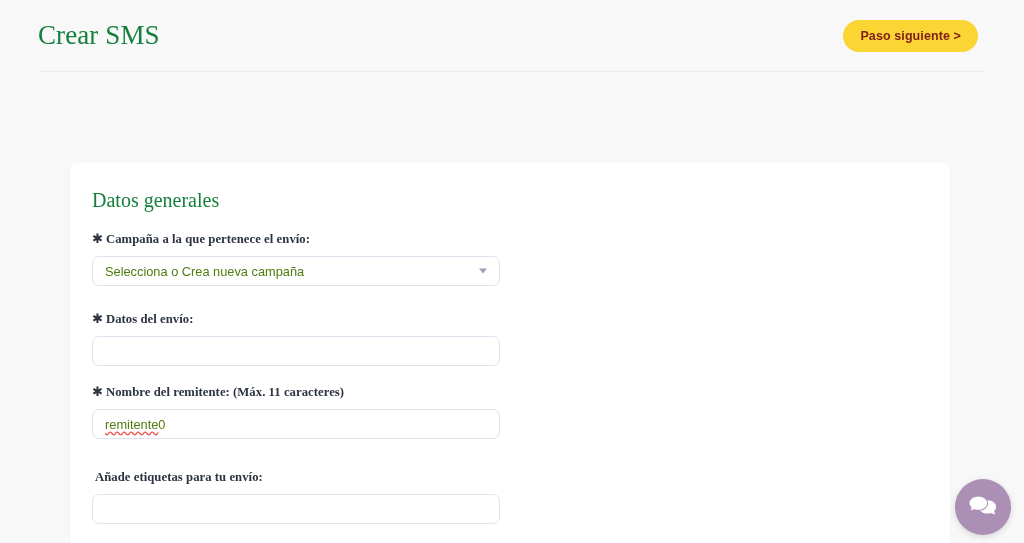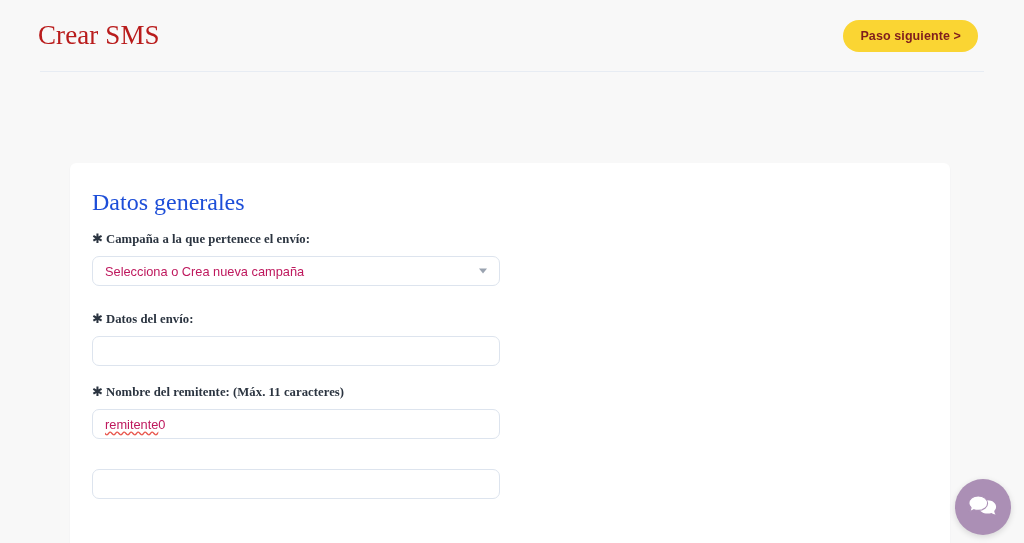--- a/index.html
+++ b/index.html
@@ -27,21 +27,21 @@
     width: 1024px;
     height: 72px;
   }
   .page-title {
     position: absolute;
     left: 38px;
     top: 18px;
     font-family: "Liberation Serif", serif;
     font-size: 27px;
     line-height: 34px;
-    color: #b91c1c;
+    color: #15803d;
     letter-spacing: .1px;
     white-space: nowrap;
   }
   .next-step-button {
     position: absolute;
     right: 46px;
     top: 20px;
     height: 32px;
     padding: 0 17px;
     border: none;
@@ -115,22 +115,22 @@
     background: #ffffff;
     border-radius: 6px 6px 0 0;
     box-shadow: 0 1px 2px rgba(40,50,70,.05);
     overflow: hidden;
   }
   .card-heading {
     position: absolute;
     left: 22px;
     top: 26px;
     font-family: "Liberation Serif", serif;
-    font-size: 24px;
-    color: #1d4ed8;
+    font-size: 20px;
+    color: #15803d;
     white-space: nowrap;
   }
 
   .field { position: absolute; left: 22px; width: 410px; }
   .field-label {
     font-size: 12.7px;
     font-weight: bold;
     color: #2b3440;
     margin-bottom: 9px;
     white-space: nowrap;
@@ -147,21 +147,21 @@
     position: relative;
     width: 408px;
     height: 30px;
     border: 1px solid #dde4ee;
     border-radius: 7px;
     background: #fff;
     display: flex;
     align-items: center;
     padding: 0 12px;
     font-size: 12.8px;
-    color: #be185d;
+    color: #4d7c0f;
     cursor: text;
   }
   .field-control.select-control { cursor: pointer; }
   .caret-down {
     position: absolute;
     right: 12px;
     top: 50%;
     transform: translateY(-50%);
     width: 0; height: 0;
     border-left: 4px solid transparent;
@@ -242,20 +242,23 @@
       <div class="field-label">
         <span class="req-mark">✱</span><span>Nombre del remitente: (Máx. 11 caracteres)</span>
       </div>
       <div class="field-control">
         <span class="spellcheck-text">remitente</span>
           <span>0</span>
       </div>
     </div>
 
     <div class="field" style="top:306px">
+      <div class="field-label">
+        <span class="req-mark"></span><span>Añade etiquetas para tu envío:</span>
+      </div>
       <div class="field-control">
         <span></span>
       </div>
     </div>
 
   </div>
 
   <div class="chat-widget">
     <svg width="30" height="26" viewBox="0 0 30 26" aria-hidden="true">
       <path d="M19.5 6.2c5.0 0 8.6 2.9 8.6 6.6 0 1.6-.7 3.1-1.9 4.2.1 1.4.6 2.6 1.4 3.5-1.7-.2-3.1-.8-4.1-1.5-1.2.4-2.6.6-4.0.6-5.0 0-8.6-2.9-8.6-6.8 0-3.7 3.6-6.6 8.6-6.6z" fill="#ffffff"></path>

